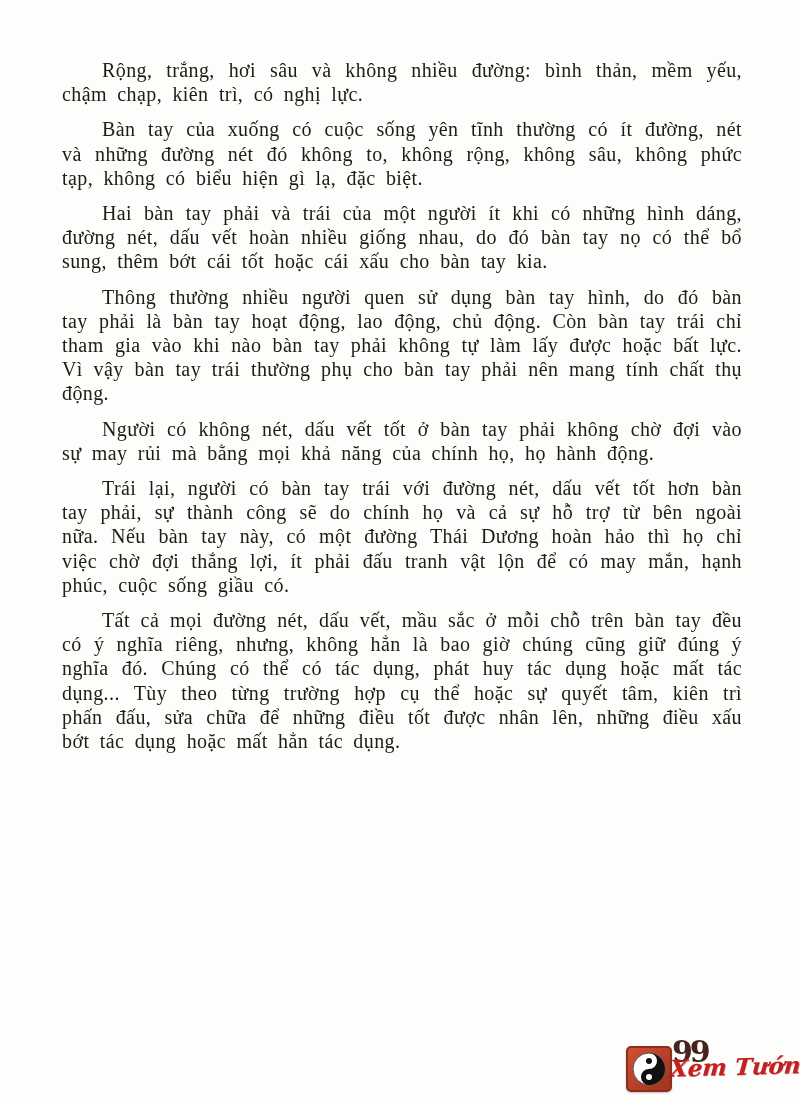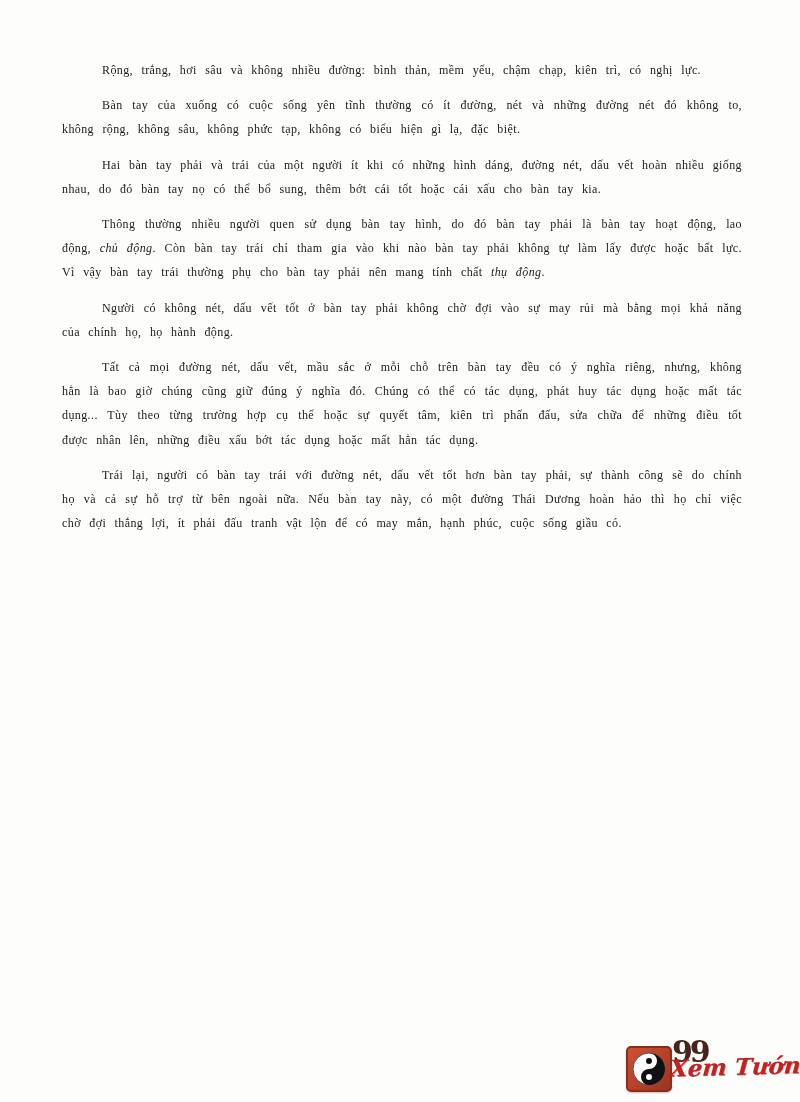--- a/index.html
+++ b/index.html
@@ -19,31 +19,31 @@
     position: relative;
     overflow: hidden;
     font-family: "Liberation Serif", serif;
   }
   .page-text {
     position: absolute;
     left: 62px;
     top: 58px;
     width: 680px;
     color: var(--ink);
-    font-size: 12px;
+    font-size: 20px;
     line-height: 24.2px;
     text-align: justify;
     word-spacing: 5px;
     letter-spacing: 0.4px;
   }
   .page-text p {
     margin: 0 0 11px 0;
     text-indent: 40px;
   }
-  .page-text .italic { font-style: italic; }
+  .page-text .italic { }
   .watermark {
     position: absolute;
     right: 4px;
     bottom: 8px;
     width: 170px;
     height: 56px;
   }
   .page-number {
     position: absolute;
     left: 46px;
@@ -91,22 +91,22 @@
 <body>
 
 <main>
 
   <div class="page-text">
       <p><span>Rộng, trắng, hơi sâu và không nhiều đường: bình thản, mềm yếu, chậm chạp, kiên trì, có nghị lực.</span></p>
       <p><span>Bàn tay của xuống có cuộc sống yên tĩnh thường có ít đường, nét và những đường nét đó không to, không rộng, không sâu, không phức tạp, không có biểu hiện gì lạ, đặc biệt.</span></p>
       <p><span>Hai bàn tay phải và trái của một người ít khi có những hình dáng, đường nét, dấu vết hoàn nhiều giống nhau, do đó bàn tay nọ có thể bổ sung, thêm bớt cái tốt hoặc cái xấu cho bàn tay kia.</span></p>
       <p><span>Thông thường nhiều người quen sử dụng bàn tay hình, do đó bàn tay phải là bàn tay hoạt động, lao động, </span><span class="italic">chủ động</span><span>. Còn bàn tay trái chỉ tham gia vào khi nào bàn tay phải không tự làm lấy được hoặc bất lực. Vì vậy bàn tay trái thường phụ cho bàn tay phải nên mang tính chất </span><span class="italic">thụ động</span><span>.</span></p>
       <p><span>Người có không nét, dấu vết tốt ở bàn tay phải không chờ đợi vào sự may rủi mà bằng mọi khả năng của chính họ, họ hành động.</span></p>
+      <p><span>Trái lại, người có bàn tay trái với đường nét, dấu vết tốt hơn bàn tay phải, sự thành công sẽ do chính họ và cả sự hỗ trợ từ bên ngoài nữa. Nếu bàn tay này, có một đường Thái Dương hoàn hảo thì họ chỉ việc chờ đợi thắng lợi, ít phải đấu tranh vật lộn để có may mắn, hạnh phúc, cuộc sống giầu có.</span></p>
       <p><span>Tất cả mọi đường nét, dấu vết, mầu sắc ở mỗi chỗ trên bàn tay đều có ý nghĩa riêng, nhưng, không hẳn là bao giờ chúng cũng giữ đúng ý nghĩa đó. Chúng có thể có tác dụng, phát huy tác dụng hoặc mất tác dụng... Tùy theo từng trường hợp cụ thể hoặc sự quyết tâm, kiên trì phấn đấu, sửa chữa để những điều tốt được nhân lên, những điều xấu bớt tác dụng hoặc mất hẳn tác dụng.</span></p>
-      <p><span>Trái lại, người có bàn tay trái với đường nét, dấu vết tốt hơn bàn tay phải, sự thành công sẽ do chính họ và cả sự hỗ trợ từ bên ngoài nữa. Nếu bàn tay này, có một đường Thái Dương hoàn hảo thì họ chỉ việc chờ đợi thắng lợi, ít phải đấu tranh vật lộn để có may mắn, hạnh phúc, cuộc sống giầu có.</span></p>
     </div>
 
   <div class="watermark">
     <span class="page-number">99</span>
     <span class="logo-square">
       <span style="display:inline-flex;">
         <svg width="36" height="36" viewBox="0 0 36 36" aria-hidden="true">
           <circle cx="18" cy="18" r="16" fill="#ffffff" stroke="#555555" stroke-width="1"></circle>
           <path d="M18,2 A16,16 0 0 1 18,34 A8,8 0 0 1 18,18 A8,8 0 0 0 18,2 Z" fill="#111111"></path>
           <circle cx="18" cy="10" r="3" fill="#111111"></circle>

